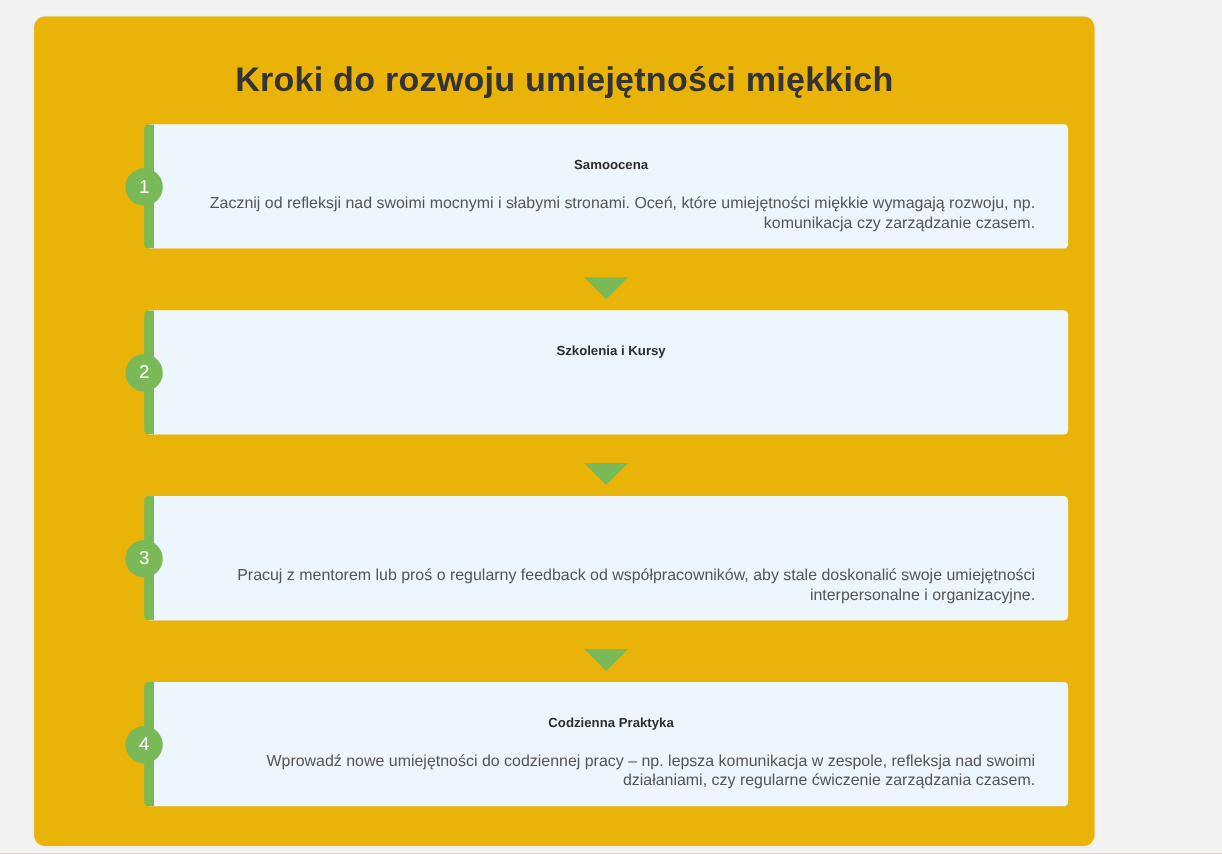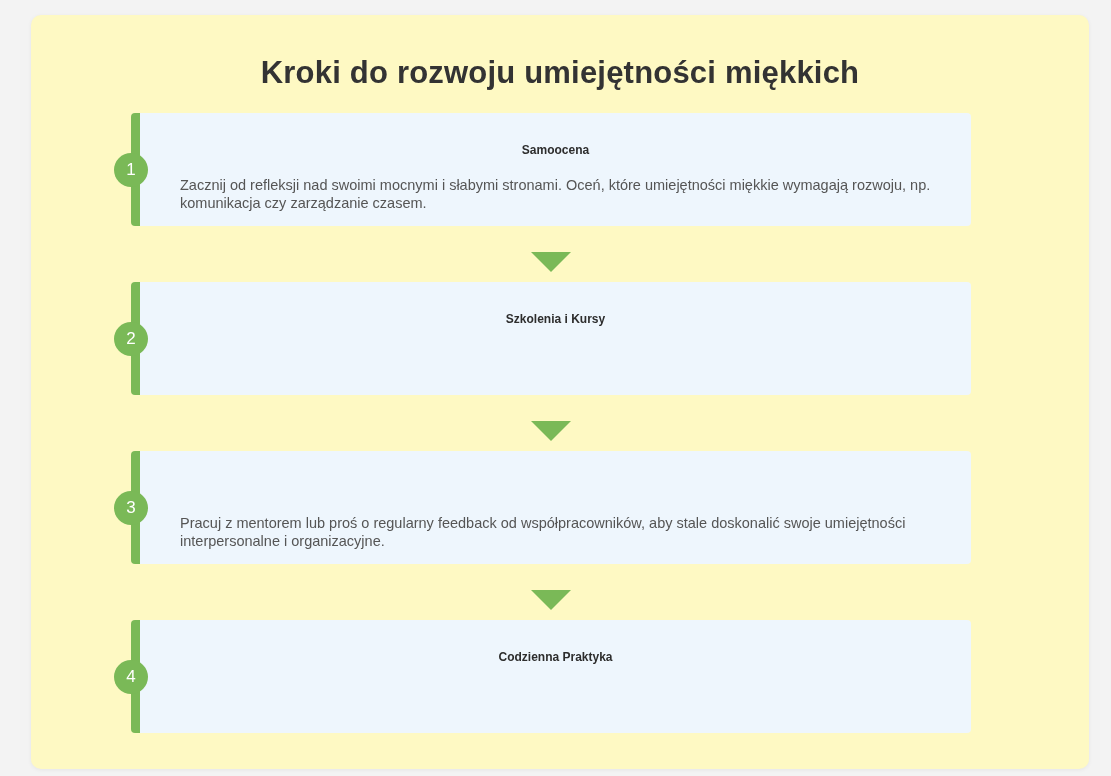--- a/index.html
+++ b/index.html
@@ -4,24 +4,23 @@
   <style>
     html, body { margin: 0; padding: 0; }
     body {
       width: 1111px; height: 776px;
       background: #f3f3f3;
       font-family: "Liberation Sans", sans-serif;
       position: relative; overflow: hidden;
     }
     .card {
       position: absolute; left: 31px; top: 15px;
-      width: 1040px; height: 754px;
-      background: #fef9c3; border-radius: 10px;
+      width: 964px; height: 754px;
+      background: #eab308; border-radius: 10px;
       box-shadow: 0 1px 4px rgba(0,0,0,0.06);
-      padding-left: 18px;
     }
     .title {
       position: absolute; left: 0; right: 0; top: 40px;
       text-align: center; margin: 0;
       font-size: 31px; font-weight: bold; color: #333333;
       letter-spacing: 0.2px;
     }
     .step {
       position: absolute; left: 100px; width: 840px; height: 113px;
       background: #eef6fd;
@@ -35,21 +34,21 @@
       background: #7ab957; color: #ffffff;
       font-size: 17px; line-height: 34px; text-align: center;
     }
     .step-title {
       position: absolute; left: 0; right: 0; top: 30px;
       text-align: center; margin: 0;
       font-size: 12px; font-weight: bold; color: #2d2d2d;
     }
     .step-desc {
       position: absolute; left: 40px; right: 30px; top: 63px;
-      text-align: left; margin: 0;
+      text-align: right; margin: 0;
       font-size: 14.5px; line-height: 18px; color: #555555;
     }
     .arrow {
       position: absolute; left: 500px; width: 0; height: 0;
       border-left: 20px solid transparent;
       border-right: 20px solid transparent;
       border-top: 20px solid #7ab957;
     }
   </style>
 </head>
@@ -76,14 +75,15 @@
   <div class="step" style="top:436px">
     <div class="step-num">3</div>
     <p class="step-desc">Pracuj z mentorem lub proś o regularny feedback od współpracowników, aby stale doskonalić swoje umiejętności interpersonalne i organizacyjne.</p>
   </div>
 
   <div class="arrow" style="top:575px"></div>
 
   <div class="step" style="top:605px">
     <div class="step-num">4</div>
     <h3 class="step-title">Codzienna Praktyka</h3>
+    <p class="step-desc">Wprowadź nowe umiejętności do codziennej pracy – np. lepsza komunikacja w zespole, refleksja nad swoimi działaniami, czy regularne ćwiczenie zarządzania czasem.</p>
   </div>
 </div>
 
 </body></html>

